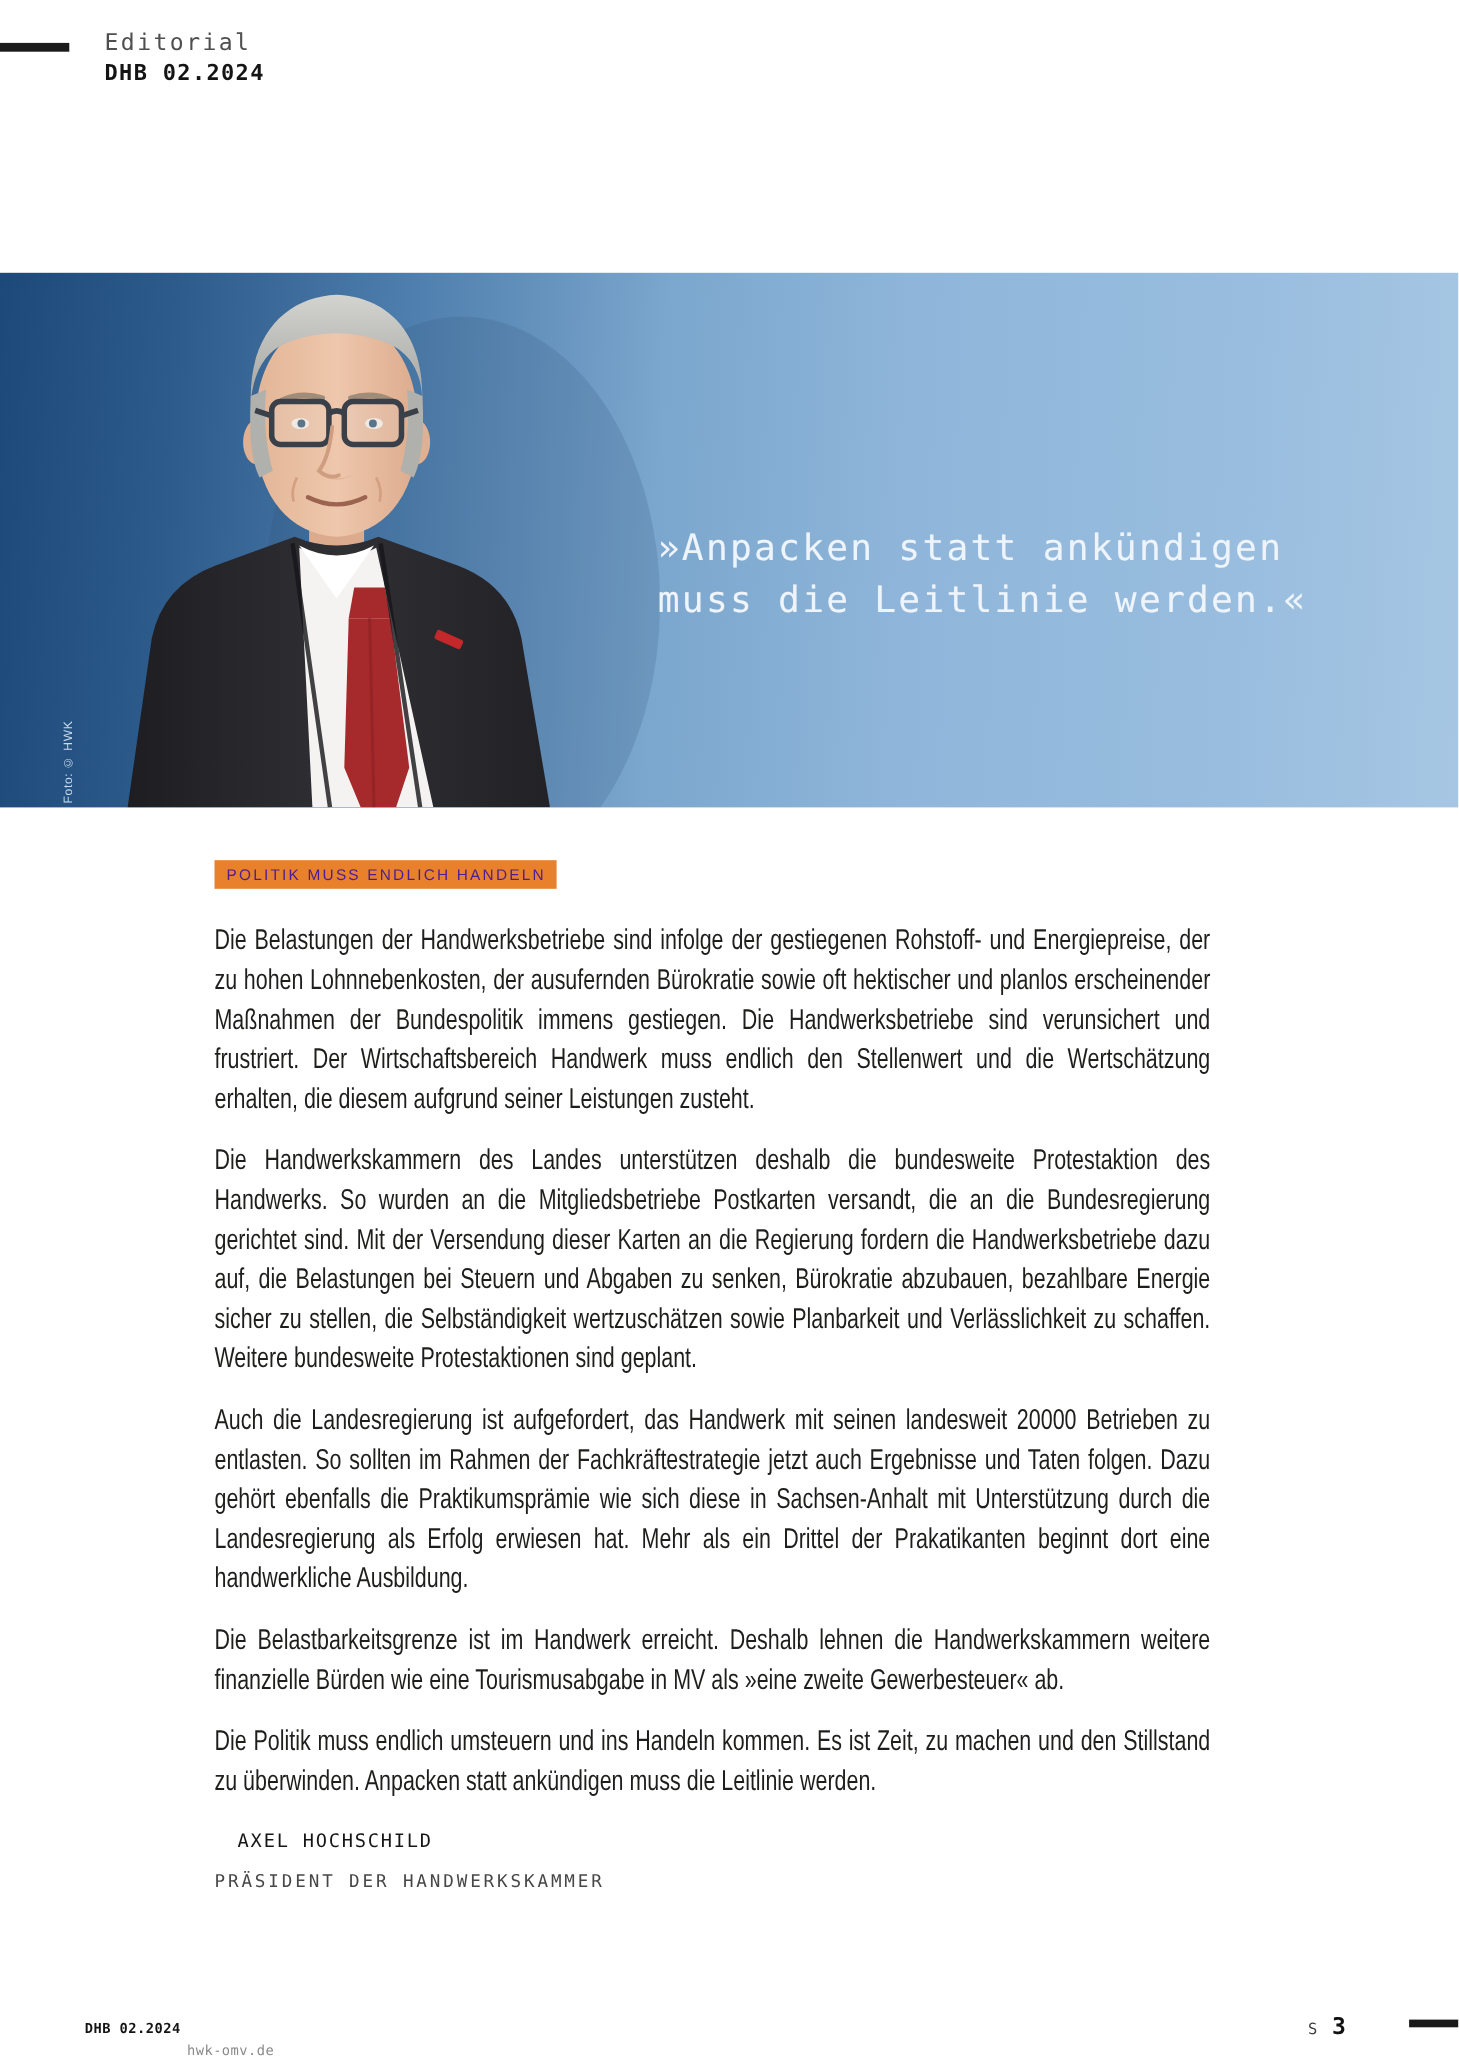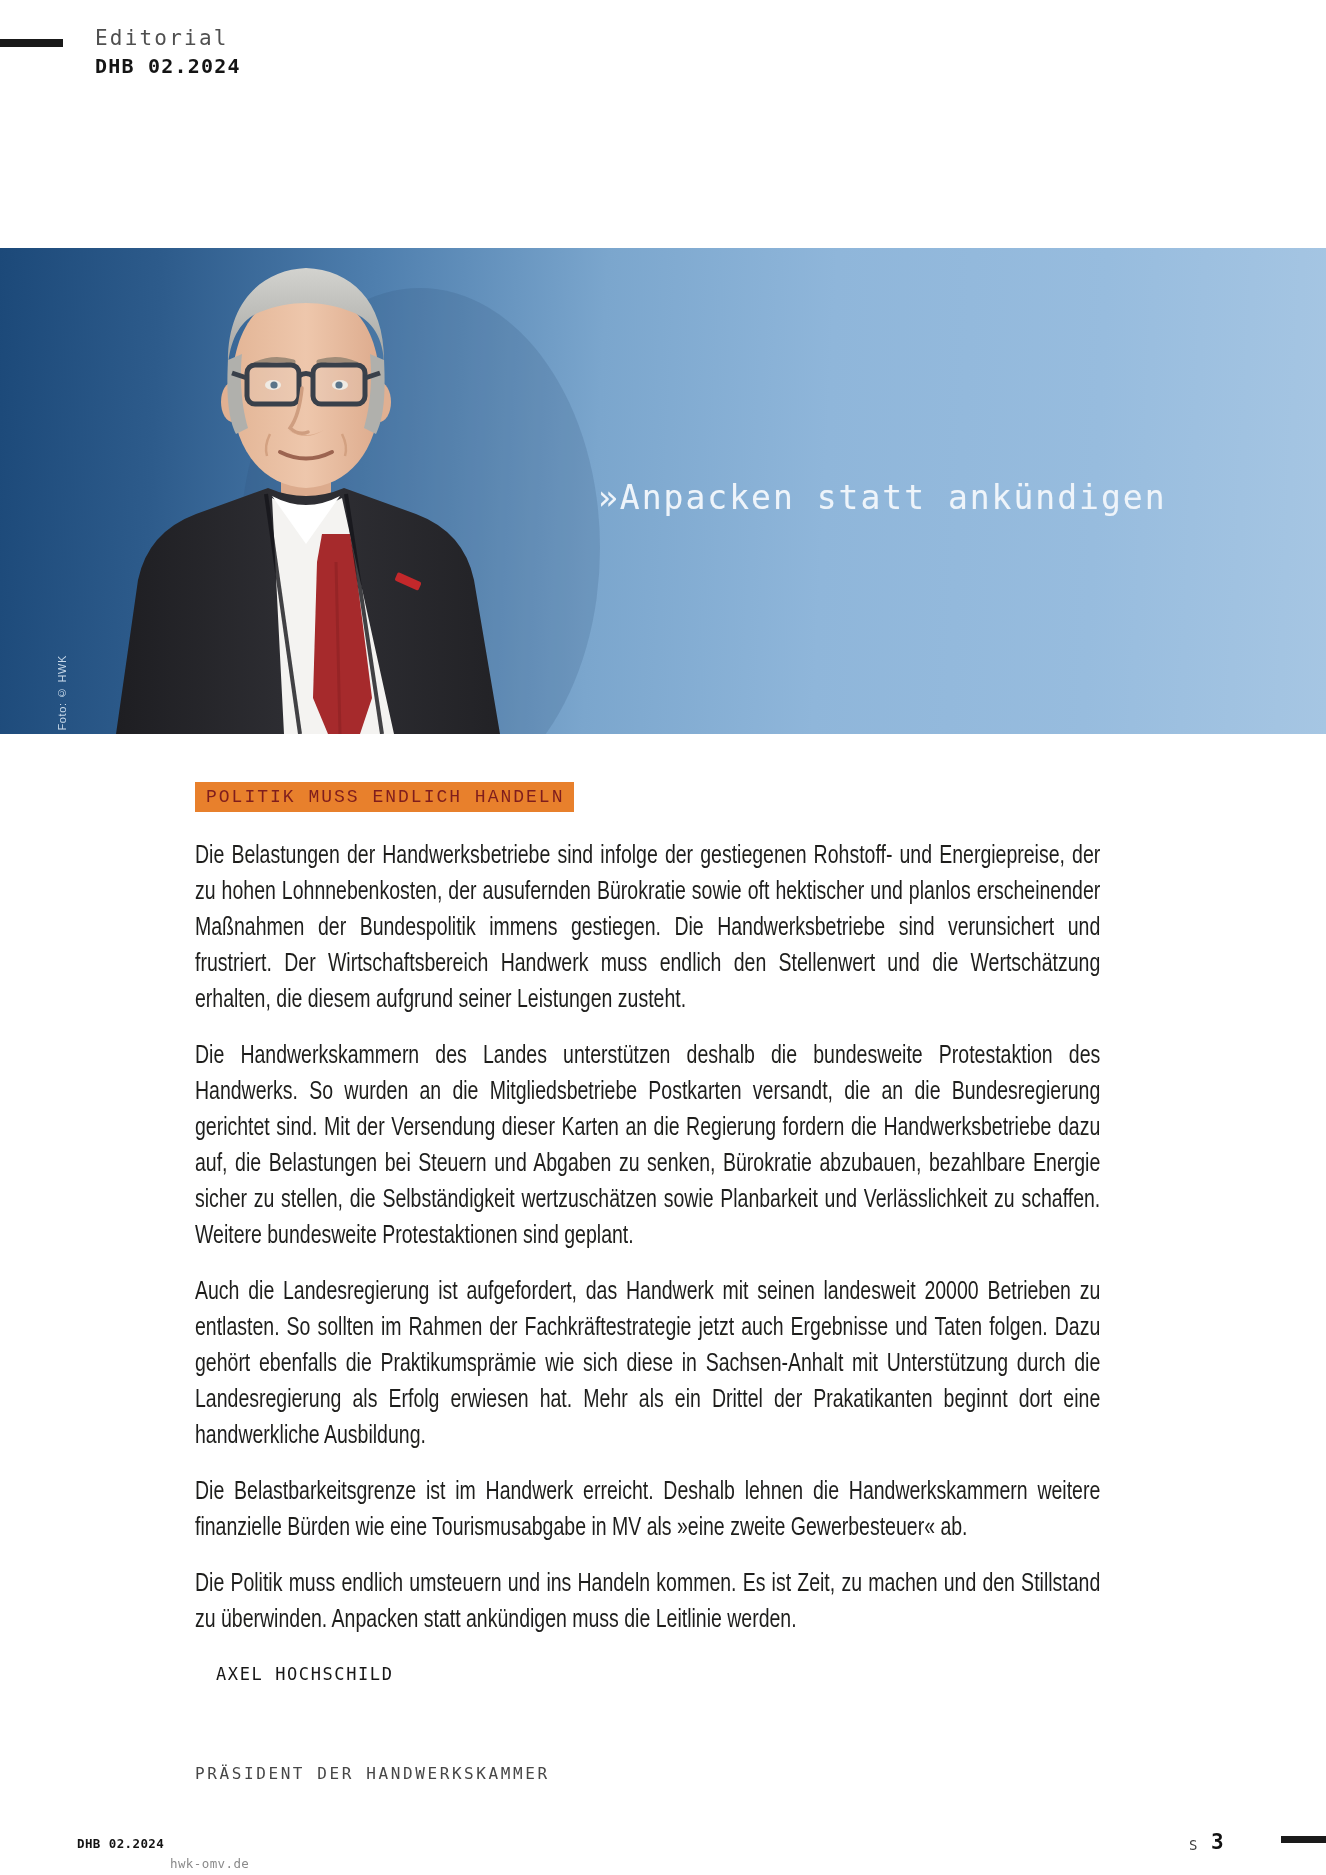--- a/index.html
+++ b/index.html
@@ -50,23 +50,23 @@
   .photo-credit {
     position: absolute; left: 56px; bottom: 4px;
     writing-mode: vertical-rl; transform: rotate(180deg);
     font-size: 11px; letter-spacing: 0.6px; color: #c9daea;
   }
 
   
   .kicker {
     position: absolute; left: 195px; top: 782px;
     display: inline-block;
-    background: #e8802c; color: #7f1d1d;
-    font-family: Liberation Mono, monospace;
-    font-size: 18px; letter-spacing: 2px;
+    background: #e8802c; color: #4c1d95;
+    font-family: Liberation Sans, sans-serif;
+    font-size: 14px; letter-spacing: 2px;
     padding: 5px 10px 5px 11px;
   }
 
   
   .body-copy {
     position: absolute; left: 195px; top: 836px;
     width: 1207px;
     transform: scaleX(0.75); transform-origin: left top;
     font-size: 26px; line-height: 36px; color: #1e1e1c;
     text-align: justify;
@@ -74,21 +74,21 @@
   }
   .body-copy p { margin: 0 0 20px 0; }
   .body-copy p:last-child { margin-bottom: 0; }
 
   
   .author-name {
     position: absolute; left: 195px; top: 1664px;
     font-size: 17px; font-weight: normal; letter-spacing: 1.6px; color: #161616; margin-left: 21px;
   }
   .author-title {
-    position: absolute; left: 195px; top: 1764px;
+    position: absolute; left: 195px; top: 1700px;
     font-size: 16px; letter-spacing: 2.6px; color: #474747;
   }
 
   
   .footer-issue {
     position: absolute; left: 77px; top: 1836px;
     font-size: 12.5px; font-weight: bold; color: #141414; letter-spacing: 0.4px;
   }
   .footer-site {
     position: absolute; left: 170px; top: 1836px;
@@ -184,20 +184,21 @@
       <path d="M302,140 C300,160 296,172 290,180 Q299,188 308,184" fill="none" stroke="#cf9e80" stroke-width="3.5" stroke-linecap="round"></path>
       <path d="M288,182 Q306,192 324,182 Q314,188 306,188 Q297,188 288,182 Z" fill="#d5a281" opacity="0.7"></path>
 
       <path d="M270,186 Q264,198 267,208" stroke="#d3a181" stroke-width="2.5" fill="none"></path>
       <path d="M342,186 Q348,198 345,208" stroke="#d3a181" stroke-width="2.5" fill="none"></path>
       <path d="M280,204 Q306,217 332,204" stroke="#9c6450" stroke-width="4" fill="none" stroke-linecap="round"></path>
     </svg>
 
     <div class="pull-quote">
       <div>»Anpacken statt ankündigen</div>
+      <div>muss die Leitlinie werden.«</div>
     </div>
 
     <div class="photo-credit">Foto: © HWK</div>
   </div>
 
   <div class="kicker">POLITIK MUSS ENDLICH HANDELN</div>
 
   <div class="body-copy" lang="de">
     <p>Die Belastungen der Handwerksbetriebe sind infolge der gestiegenen Rohstoff- und Energiepreise, der zu hohen Lohnnebenkosten, der ausufernden Bürokratie sowie oft hektischer und planlos erscheinender Maßnahmen der Bundespolitik immens gestiegen. Die Handwerksbetriebe sind verunsichert und frustriert. Der Wirtschaftsbereich Handwerk muss endlich den Stellenwert und die Wertschätzung erhalten, die diesem aufgrund seiner Leistungen zusteht.</p>
     <p>Die Handwerkskammern des Landes unterstützen deshalb die bundesweite Protestaktion des Handwerks. So wurden an die Mitgliedsbetriebe Postkarten versandt, die an die Bundesregierung gerichtet sind. Mit der Versendung dieser Karten an die Regierung fordern die Handwerksbetriebe dazu auf, die Belastungen bei Steuern und Abgaben zu senken, Bürokratie abzubauen, bezahlbare Energie sicher zu stellen, die Selbständigkeit wertzuschätzen sowie Planbarkeit und Verlässlichkeit zu schaffen. Weitere bundesweite Protestaktionen sind geplant.</p>

